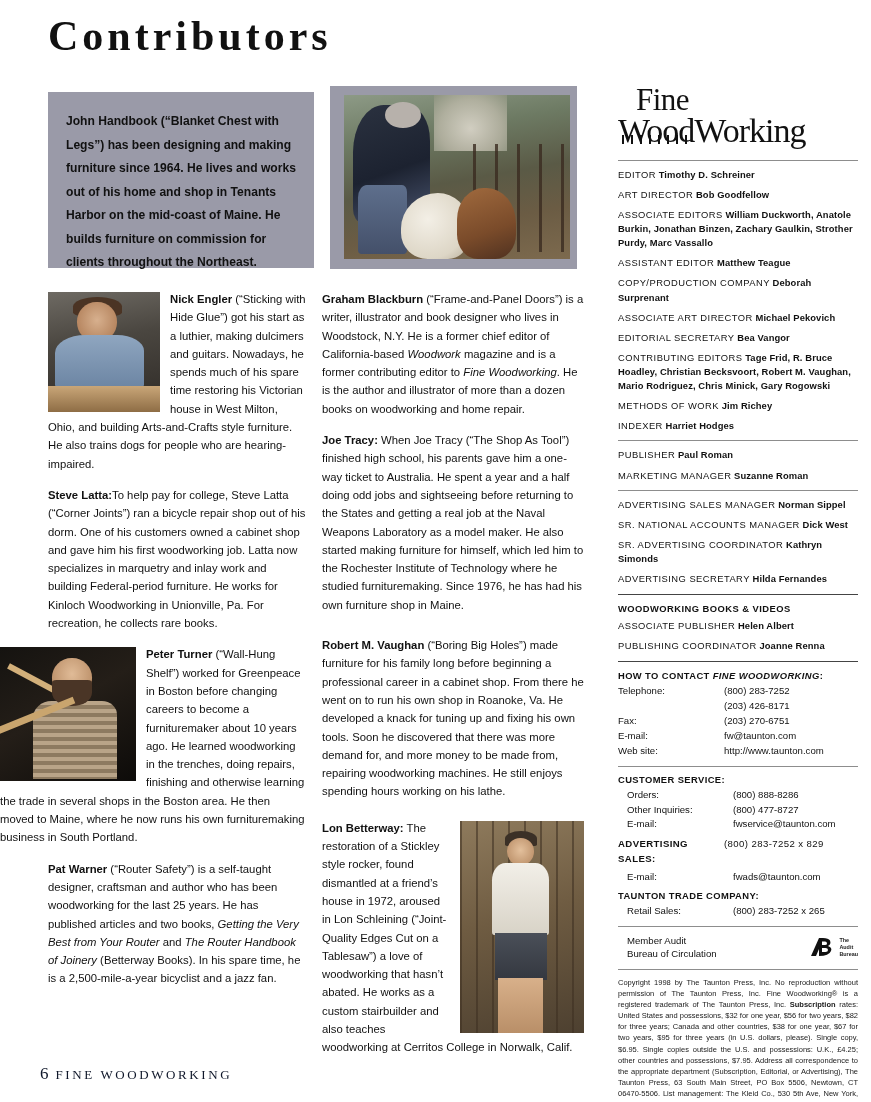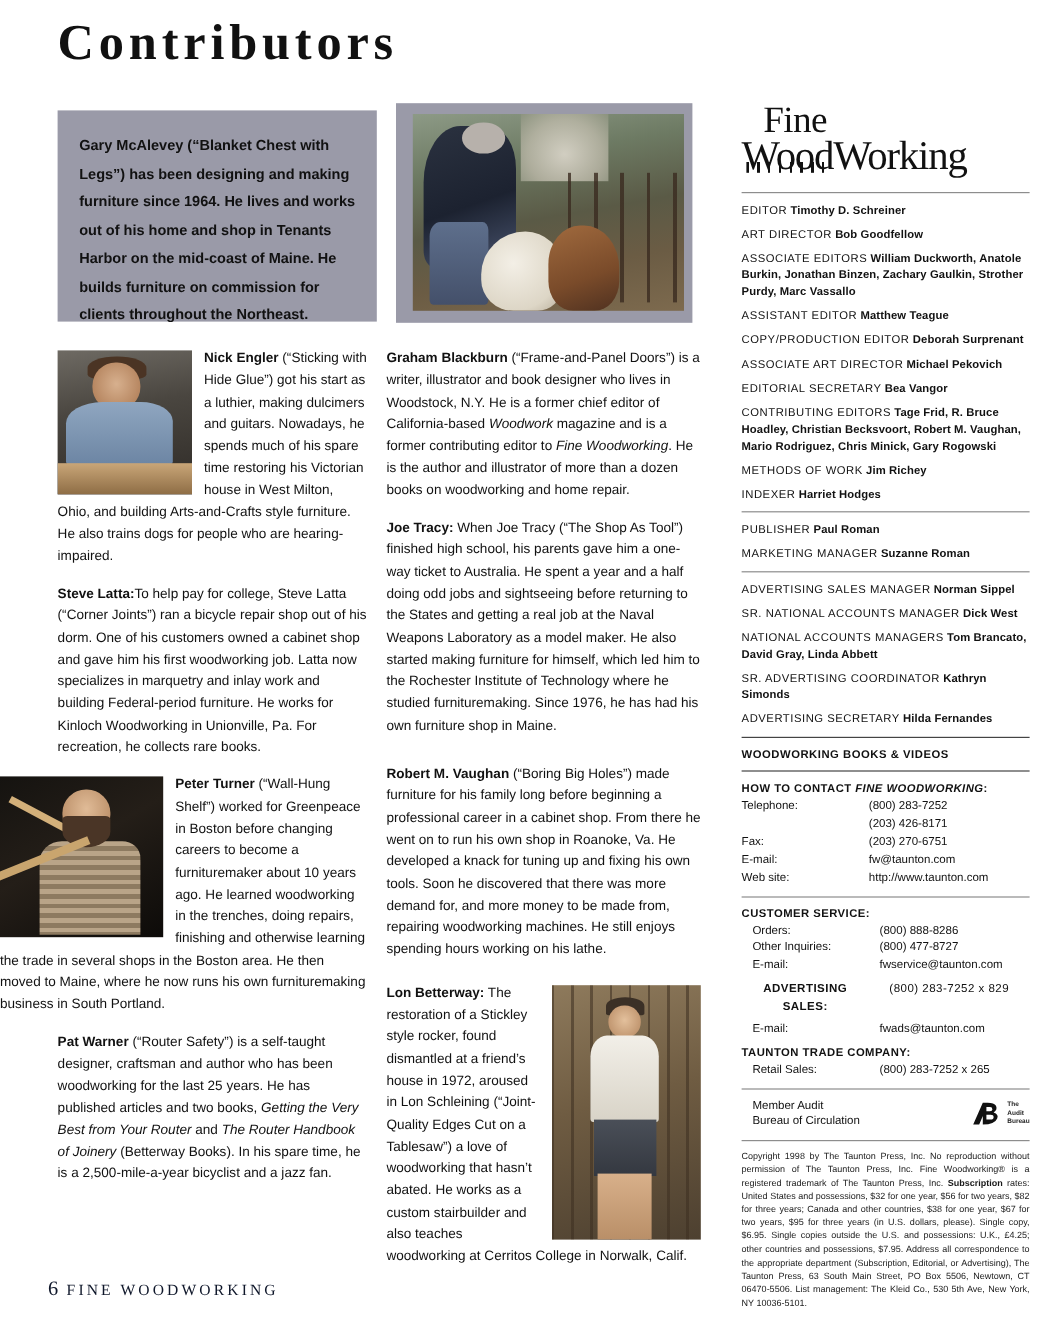--- a/index.html
+++ b/index.html
@@ -156,21 +156,21 @@
 </style>
 </head>
 <body>
 
 <div class="page">
 
   <div class="page-title">Contributors</div>
 
   <div class="lead-block">
     <div class="lead-text">
-      <span>Gary McAlevey</span><span> (“Blanket Chest with Legs”) has been designing and making furniture since 1964. He lives and works out of his home and shop in Tenants Harbor on the mid-coast of Maine. He builds furniture on commission for clients throughout the Northeast.</span>
+      <span>John Handbook</span><span> (“Blanket Chest with Legs”) has been designing and making furniture since 1964. He lives and works out of his home and shop in Tenants Harbor on the mid-coast of Maine. He builds furniture on commission for clients throughout the Northeast.</span>
     </div>
   </div>
 
   <div class="lead-photo">
     <div class="lead-photo-inner">
       <div class="lp-sky"></div>
       <div class="lp-fence"></div>
       <div class="lp-man"></div>
       <div class="lp-head"></div>
       <div class="lp-jeans"></div>
@@ -258,48 +258,51 @@
       </span>
     </div>
 
     <hr class="rule">
 
     <div>
       <div class="staff"><span class="role">EDITOR</span> <span class="nm">Timothy D. Schreiner</span></div>
       <div class="staff"><span class="role">ART DIRECTOR</span> <span class="nm">Bob Goodfellow</span></div>
       <div class="staff"><span class="role">ASSOCIATE EDITORS</span> <span class="nm">William Duckworth, Anatole Burkin, Jonathan Binzen, Zachary Gaulkin, Strother Purdy, Marc Vassallo</span></div>
       <div class="staff"><span class="role">ASSISTANT EDITOR</span> <span class="nm">Matthew Teague</span></div>
-      <div class="staff"><span class="role">COPY/PRODUCTION EDITOR</span> <span class="nm">Deborah Surprenant</span></div>
+      <div class="staff"><span class="role">COPY/PRODUCTION COMPANY</span> <span class="nm">Deborah Surprenant</span></div>
       <div class="staff"><span class="role">ASSOCIATE ART DIRECTOR</span> <span class="nm">Michael Pekovich</span></div>
       <div class="staff"><span class="role">EDITORIAL SECRETARY</span> <span class="nm">Bea Vangor</span></div>
       <div class="staff"><span class="role">CONTRIBUTING EDITORS</span> <span class="nm">Tage Frid, R. Bruce Hoadley, Christian Becksvoort, Robert M. Vaughan, Mario Rodriguez, Chris Minick, Gary Rogowski</span></div>
       <div class="staff"><span class="role">METHODS OF WORK</span> <span class="nm">Jim Richey</span></div>
       <div class="staff"><span class="role">INDEXER</span> <span class="nm">Harriet Hodges</span></div>
     </div>
 
     <hr class="rule">
 
     <div>
       <div class="staff"><span class="role">PUBLISHER</span> <span class="nm">Paul Roman</span></div>
       <div class="staff"><span class="role">MARKETING MANAGER</span> <span class="nm">Suzanne Roman</span></div>
     </div>
 
     <hr class="rule">
 
     <div>
       <div class="staff"><span class="role">ADVERTISING SALES MANAGER</span> <span class="nm">Norman Sippel</span></div>
       <div class="staff"><span class="role">SR. NATIONAL ACCOUNTS MANAGER</span> <span class="nm">Dick West</span></div>
-      <div class="staff"><span class="role">NATIONAL ACCOUNTS MANAGERS</span> <span class="nm">Tom Brancato, David Gray, Linda Abbett</span></div>
       <div class="staff"><span class="role">SR. ADVERTISING COORDINATOR</span> <span class="nm">Kathryn Simonds</span></div>
       <div class="staff"><span class="role">ADVERTISING SECRETARY</span> <span class="nm">Hilda Fernandes</span></div>
     </div>
 
     <hr class="rule-dark">
 
     <div class="sechead">WOODWORKING BOOKS &amp; VIDEOS</div>
+    <div>
+      <div class="staff"><span class="role">ASSOCIATE PUBLISHER</span> <span class="nm">Helen Albert</span></div>
+      <div class="staff"><span class="role">PUBLISHING COORDINATOR</span> <span class="nm">Joanne Renna</span></div>
+    </div>
 
     <hr class="rule-dark">
 
     <div class="contact-title"><span>HOW TO CONTACT </span><i>FINE WOODWORKING</i><span>:</span></div>
 
     <div class="contact-block">
       <div class="contact-row">
           <span class="lab">Telephone:</span>
           <span class="val">(800) 283-7252</span>
         </div>
@@ -333,21 +336,21 @@
           <span class="lab">Other Inquiries:</span>
           <span class="val">(800) 477-8727</span>
         </div>
       <div class="contact-row">
           <span class="lab">E-mail:</span>
           <span class="val">fwservice@taunton.com</span>
         </div>
     </div>
 
     <div class="contact-title plain" style="margin-top:5px;">
-      <span class="contact-row" style="display:flex;text-align:center;">
+      <span class="contact-row" style="display:flex;">
           <span class="lab" style="font-weight:700;">ADVERTISING SALES:</span>
           <span class="val" style="font-weight:400;">(800) 283-7252 x 829</span>
         </span>
     </div>
     <div class="contact-block indent">
       <div class="contact-row">
           <span class="lab">E-mail:</span>
           <span class="val">fwads@taunton.com</span>
         </div>
     </div>

